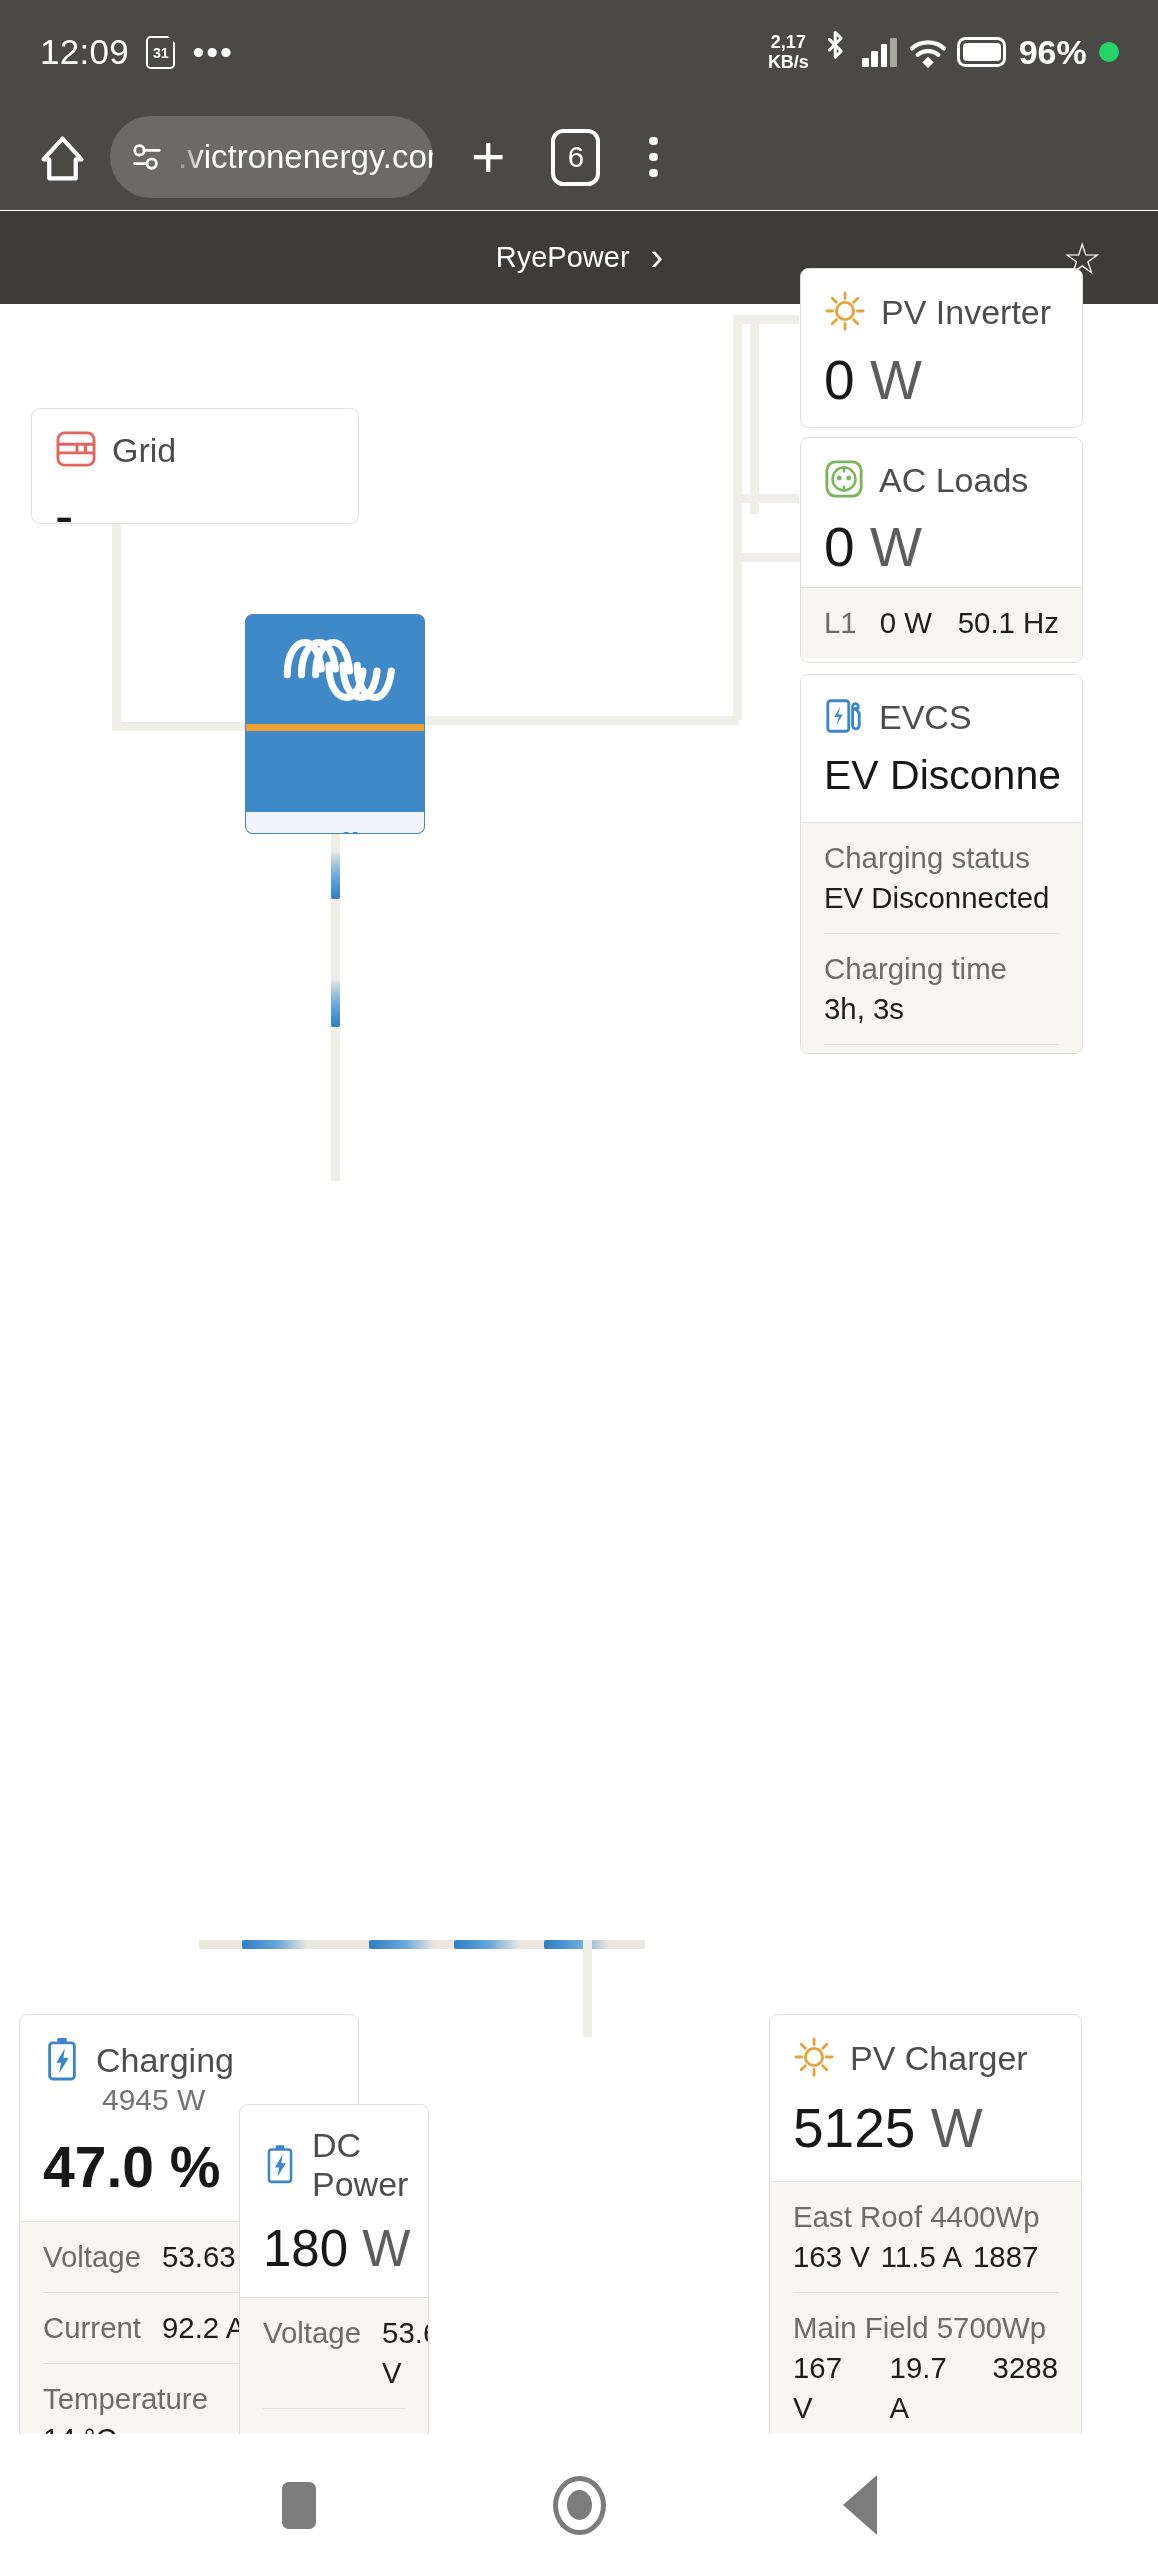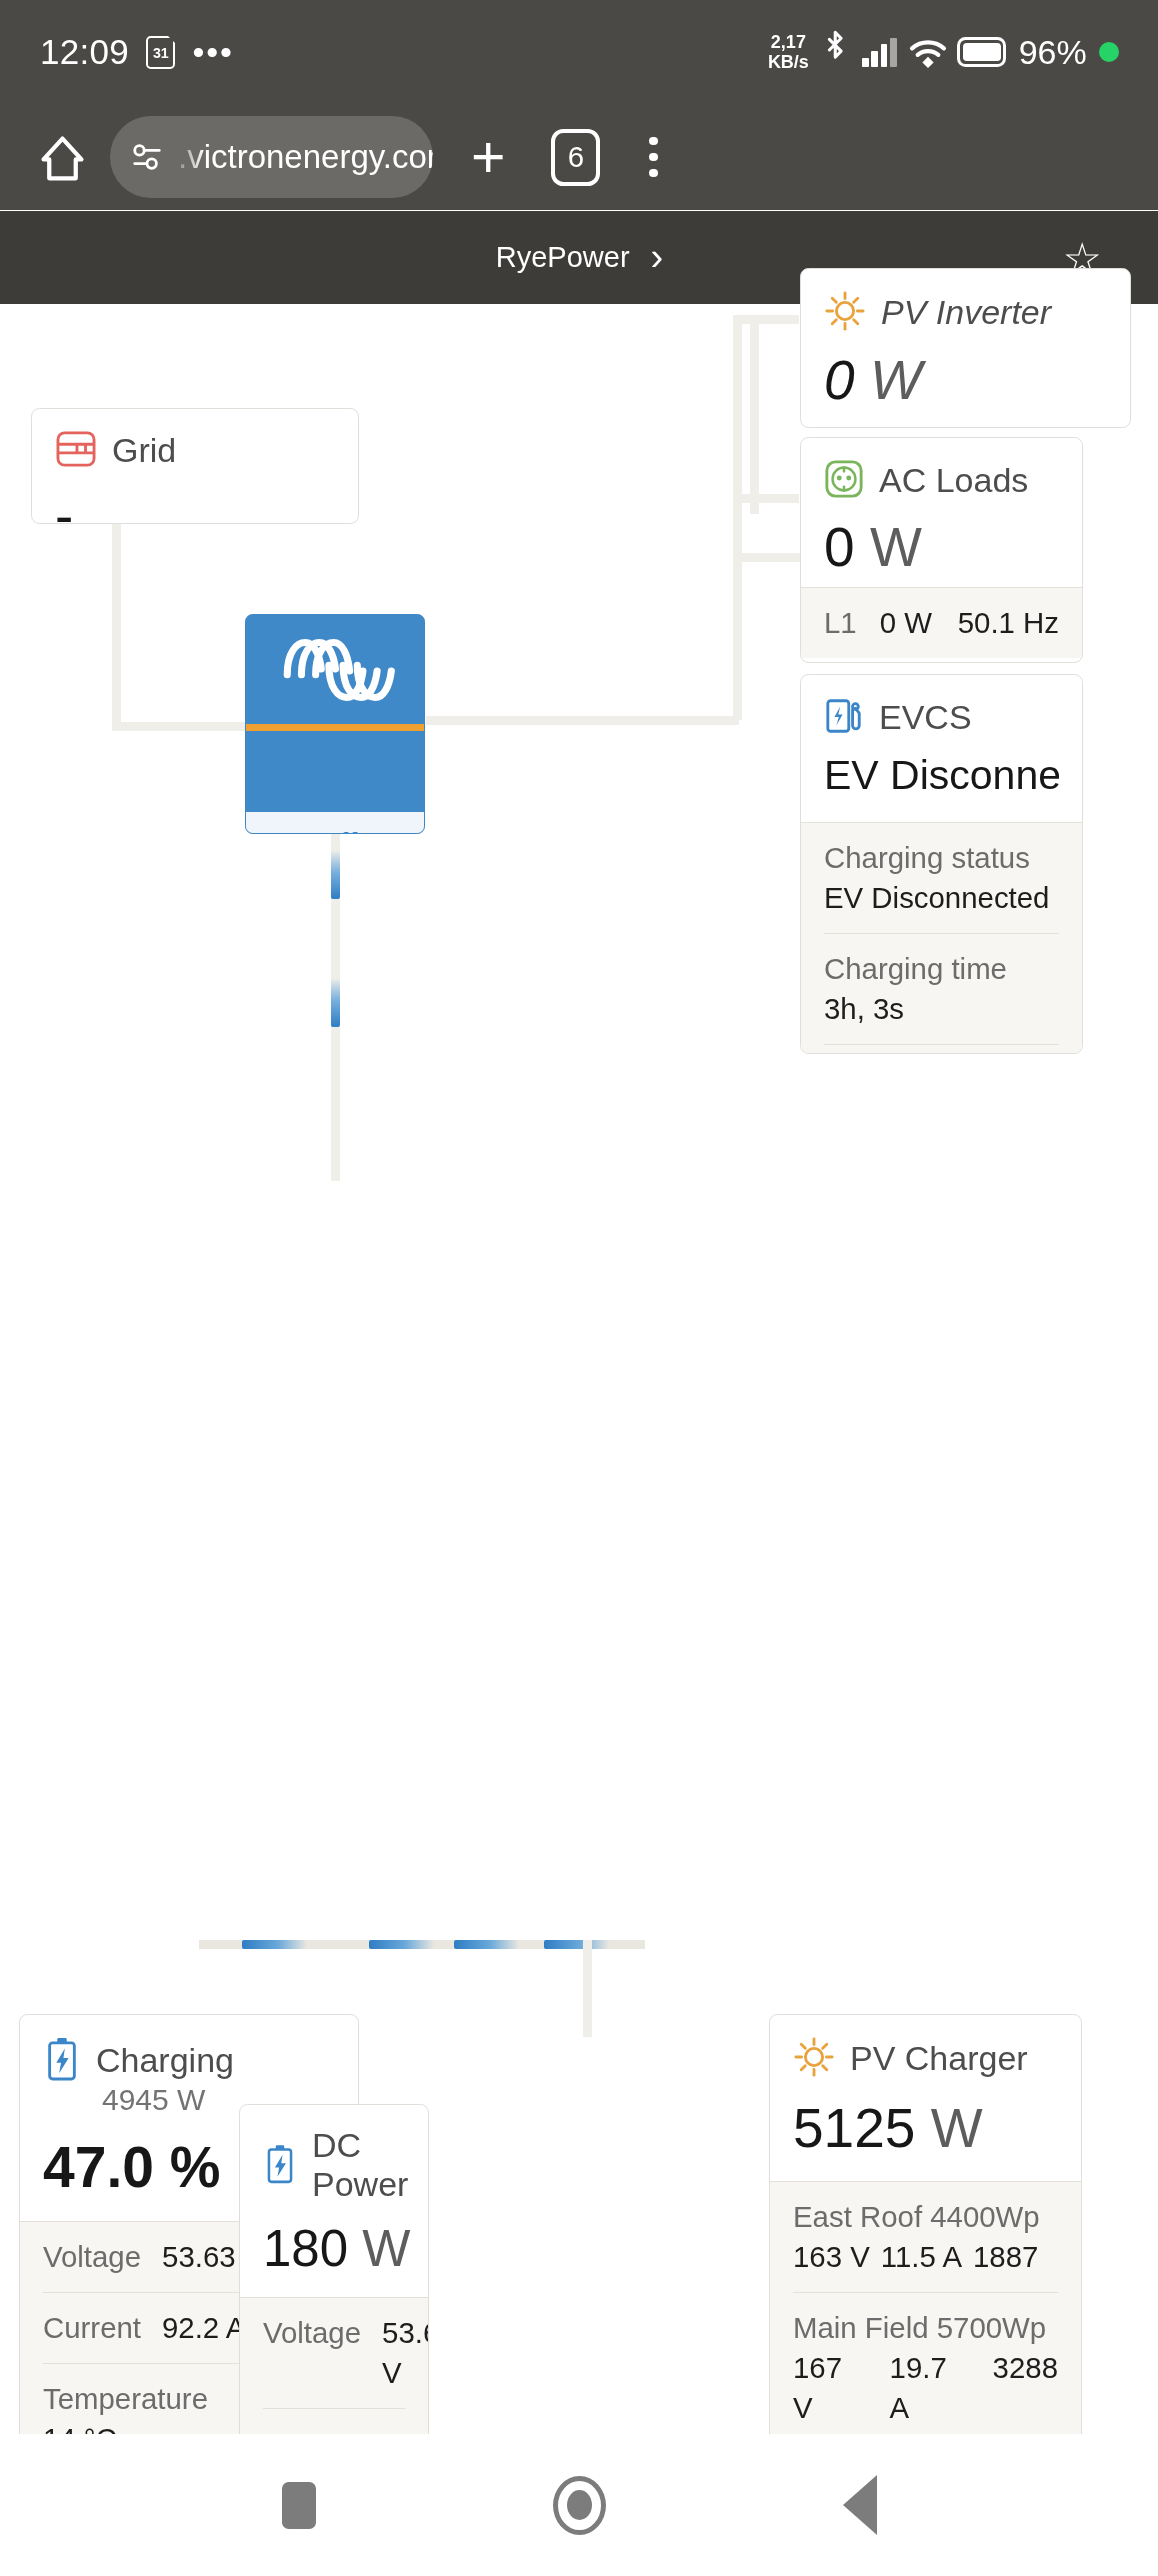--- a/index.html
+++ b/index.html
@@ -42,21 +42,21 @@
   .sig i { width: 6.6px; background: #fff; display: block; border-radius: 0.9px; }
   .sig i.b1 { height: 9.5px; } .sig i.b2 { height: 16px; }
   .sig i.b3 { height: 23px; } .sig i.b4 { height: 29.4px; background: #a7a6a3; }
   .wifi { position: relative; width: 36px; height: 28.5px; }
   .wifi svg { position:absolute; left:0; top:0; }
   .batt {
     width: 49px; height: 30px; border: 3.8px solid #fff; border-radius: 8.5px;
     position: relative;
   }
   .batt::before { content:""; position:absolute; inset:2.8px; background:#fff; border-radius:3.8px; }
-  .sb-pct { font-size: 34px; font-weight: 400; }
+  .sb-pct { font-size: 34px; font-weight: 700; }
   .sb-green { width: 20px; height: 20px; border-radius: 50%; background: #25d366; }
 
   
   .browser-bar {
     position: absolute; top: 104px; left: 0;
     width: 1159px; height: 106px;
     background: #4a4946;
     display: flex; align-items: center;
     padding: 0 36px;
   }
@@ -294,21 +294,21 @@
   <div class="line v" style="left:331px; top:687px; height:190px;"></div>
   <div class="flowdash v" style="left:331px; top:674px;"></div>
 
   <div class="line h line-dk" style="left:199px; top:1636px; width:446px;"></div>
   <div class="flowdash" style="left:242px; top:1636px; width:65px;"></div>
   <div class="flowdash" style="left:369px; top:1636px; width:65px;"></div>
   <div class="flowdash" style="left:454px; top:1636px; width:65px;"></div>
   <div class="flowdash" style="left:544px; top:1636px; width:65px;"></div>
   <div class="line v" style="left:583px; top:1636px; height:97px;"></div>
 
-  <div class="card" style="left:800px; top:-36px; width:331px; height:160px;font-style:italic;">
+  <div class="card" style="left:800px; top:-36px; width:283px; height:160px;">
     <div class="card-head">
       <div class="card-title-row">
         <span class="ico">
           <svg width="42" height="42" viewBox="0 0 44 44">
             <circle cx="22" cy="22" r="9" fill="none" stroke="#e8a33d" stroke-width="3"></circle>
             <g stroke="#e8a33d" stroke-width="3" stroke-linecap="round">
               <line x1="22" y1="3" x2="22" y2="9"></line>
                 <line x1="22" y1="35" x2="22" y2="41"></line>
               <line x1="3" y1="22" x2="9" y2="22"></line>
                 <line x1="35" y1="22" x2="41" y2="22"></line>

